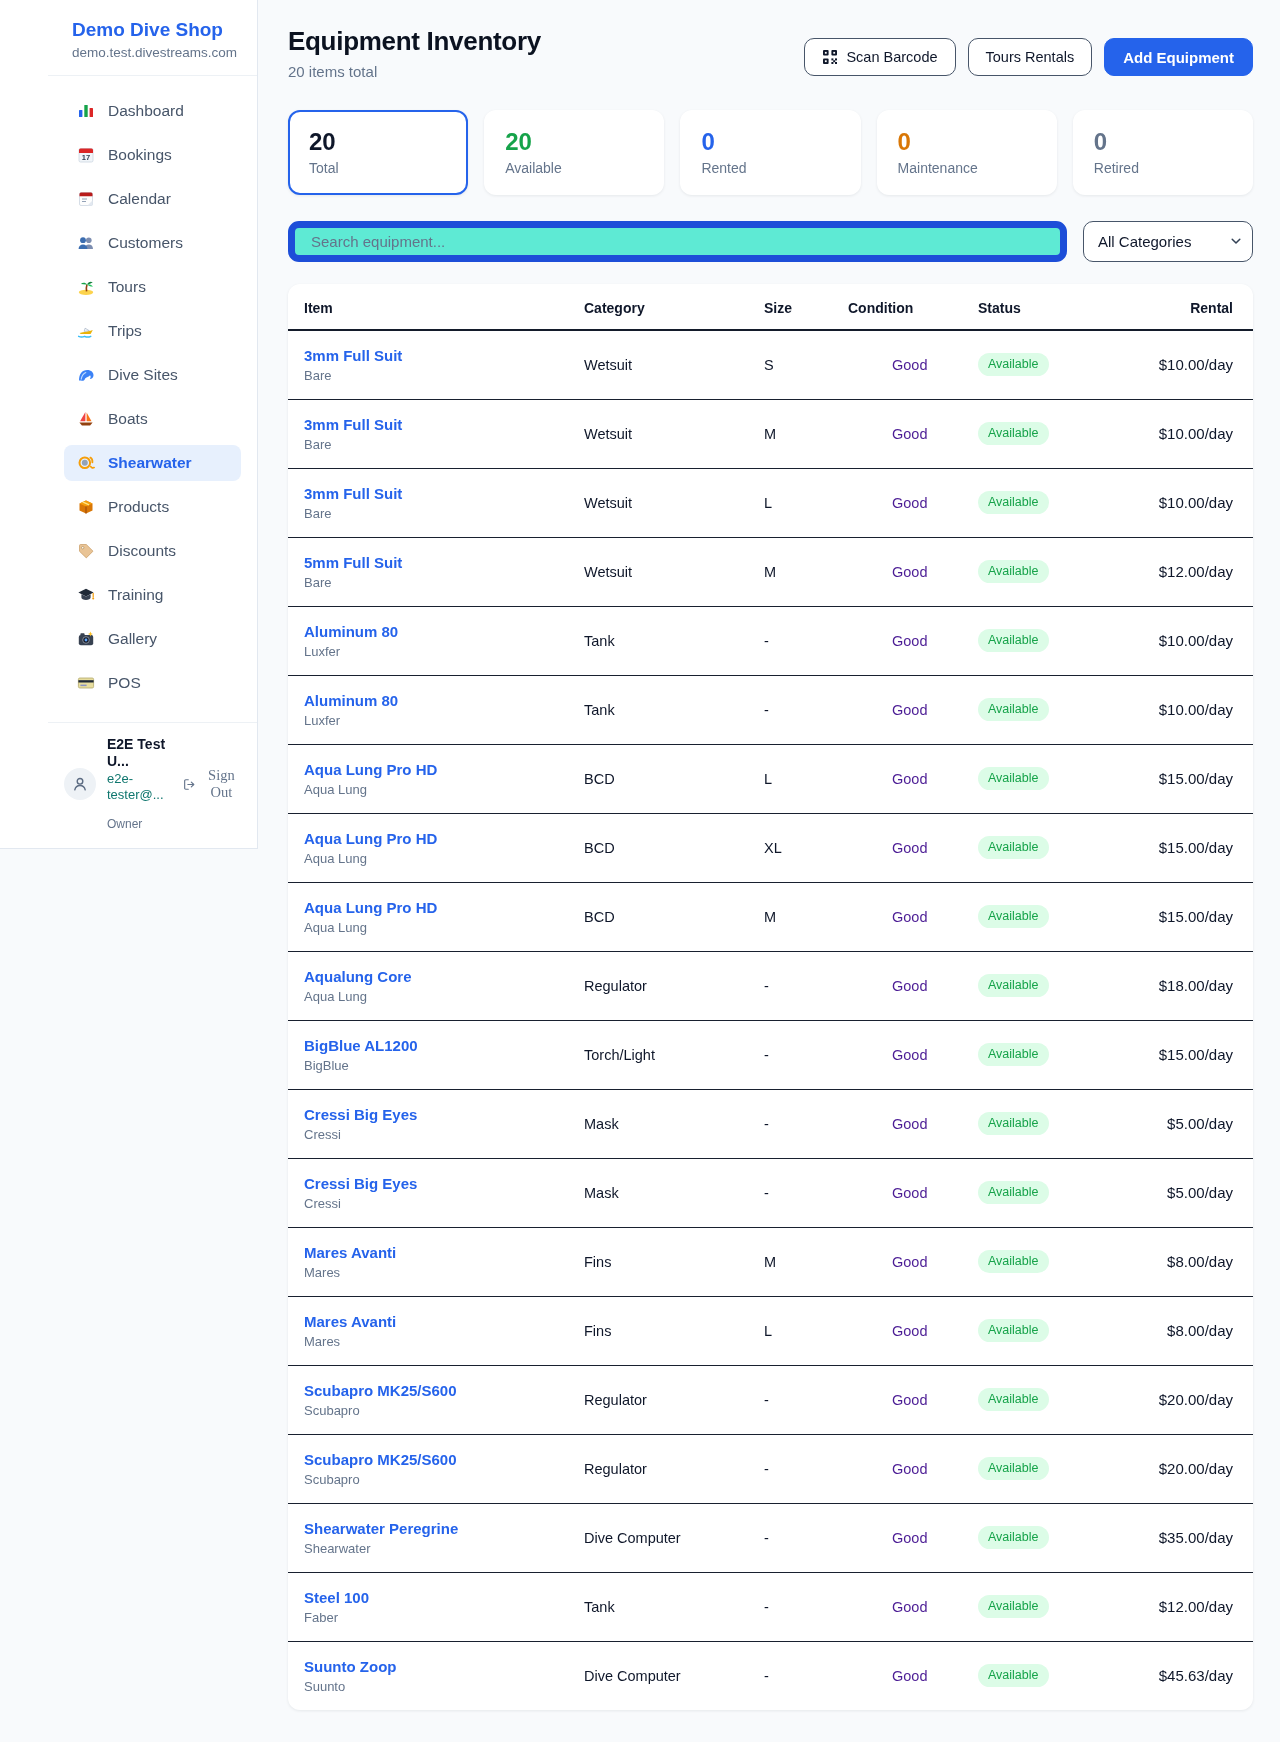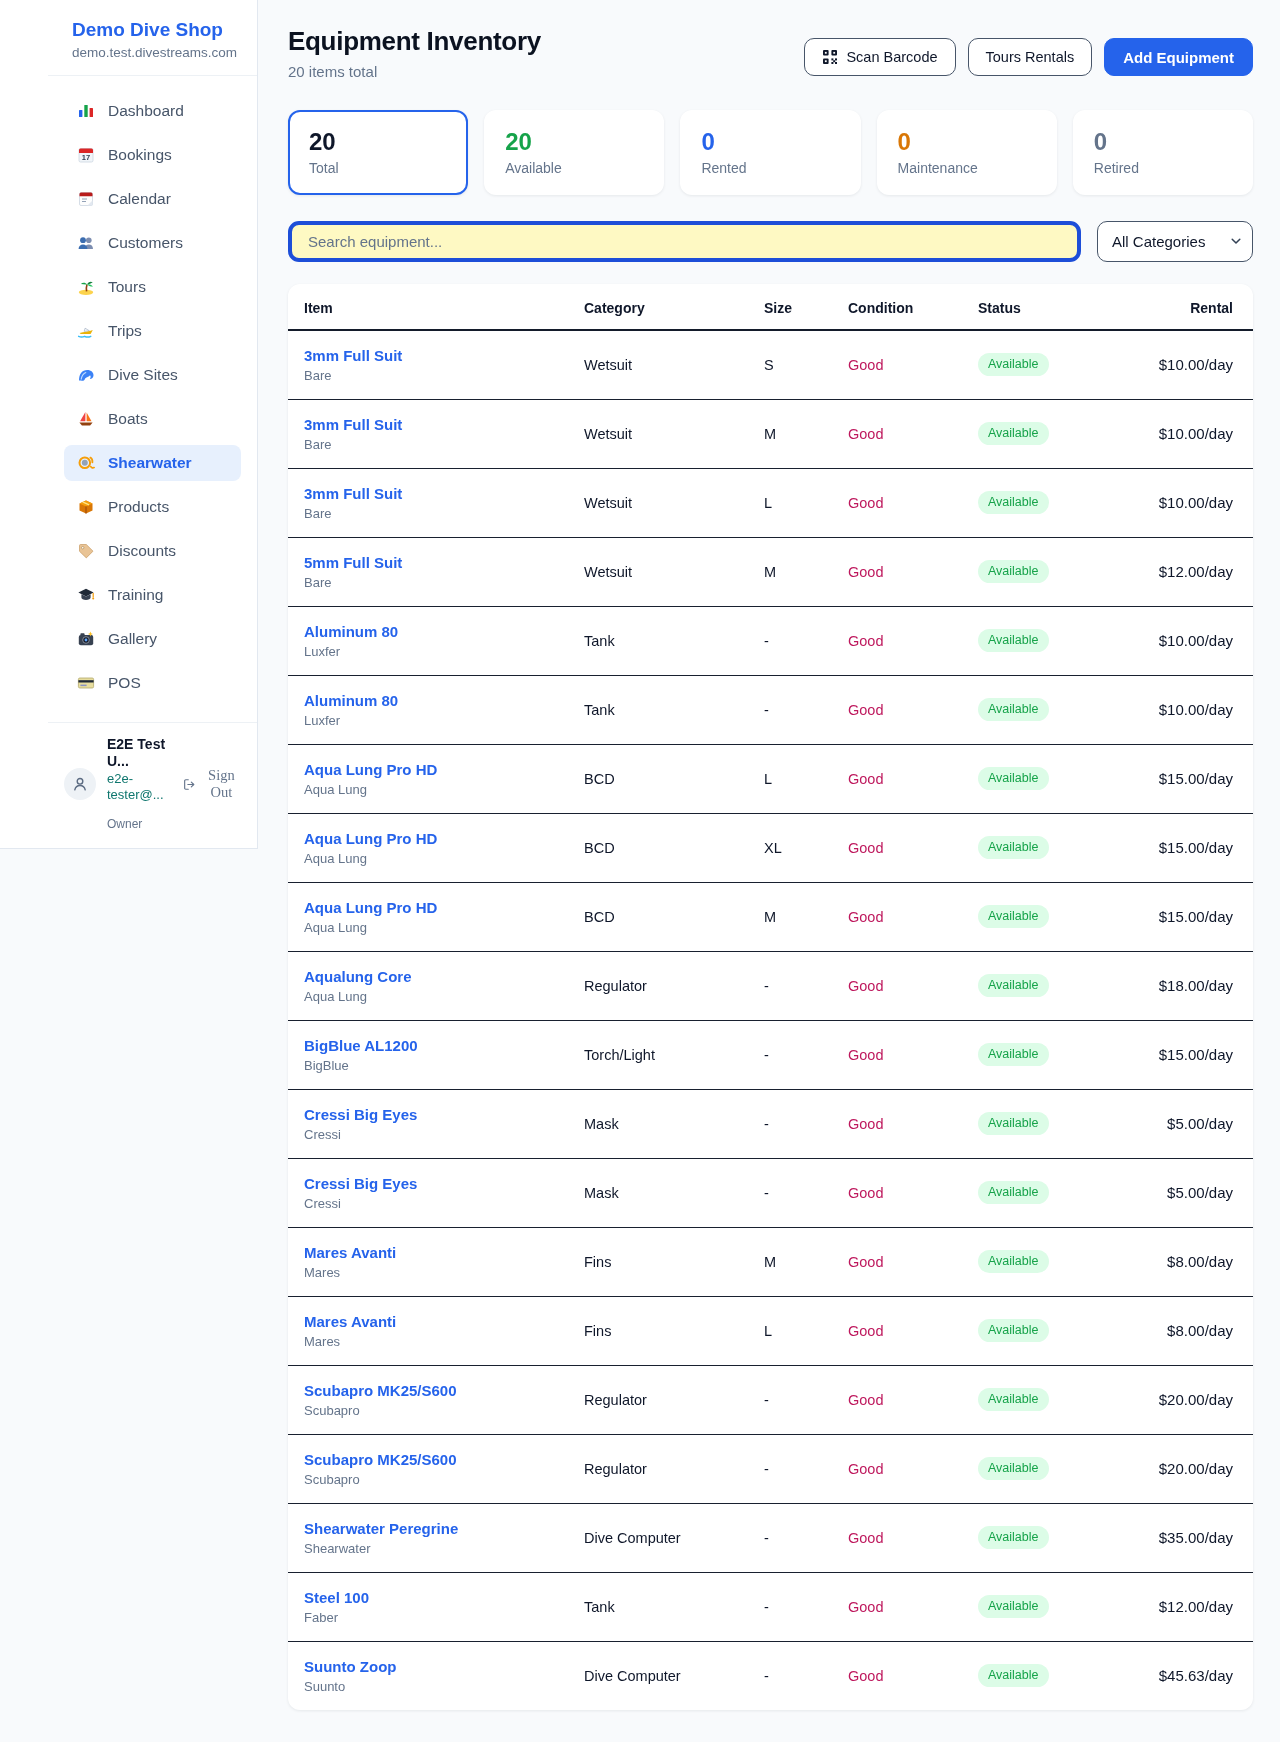--- a/index.html
+++ b/index.html
@@ -60,25 +60,25 @@
   .stat-card {
     background:#fff; border-radius:12px; padding:15px 19px; border:2px solid transparent;
     box-shadow:0 1px 3px rgba(15,23,42,.08); cursor:pointer; height:85px;
   }
   .stat-card.active { border-color:#2563eb; }
   .stat-value { font-size:24px; font-weight:bold; line-height:29px; }
   .stat-label { font-size:14px; color:#64748b; margin-top:4px; }
   
   .filter-row { display:flex; gap:16px; margin-top:26px; }
   .search-input {
-    flex:1; height:41px; border:4px solid #1d4ed8; border-radius:11px; background:#fef9c3;
+    flex:1; height:41px; border:7px solid #1d4ed8; border-radius:11px; background:#5eead4;
     padding:0 16px; font-size:15px; color:#0f172a; font-family:inherit; outline:none;
   }
   .search-input::placeholder { color:#64748b; }
-  .select-wrap { position:relative; width:156px; }
+  .select-wrap { position:relative; width:170px; }
   .category-select {
     width:100%; height:41px; border:1px solid #475569; border-radius:10px; background:#fff;
     font-size:15px; color:#0f172a; padding:0 30px 0 14px; font-family:inherit;
     appearance:none; -webkit-appearance:none; cursor:pointer; outline:none;
   }
   .select-chevron { position:absolute; right:10px; top:13px; pointer-events:none; display:flex; }
   
   .table-card {
     background:#fff; border-radius:12px; margin-top:22px;
     box-shadow:0 1px 3px rgba(15,23,42,.08); overflow:hidden;
@@ -92,21 +92,21 @@
   }
   thead th.first { padding-left:16px; }
   thead th.last { text-align:right; padding-right:20px; }
   tbody tr { height:69px; }
   tbody tr + tr { border-top:1px solid #18202f; }
   td { vertical-align:middle; }
   .c-item { padding-left:16px; }
   .item-link { font-size:15px; font-weight:bold; color:#2563eb; text-decoration:none; cursor:pointer; display:inline-block; }
   .item-brand { font-size:13px; color:#64748b; margin-top:3px; }
   .c-cat, .c-size { font-size:14.5px; color:#0f172a; }
-  .cond-link { font-size:14.5px; color:#be185d; text-decoration:none; cursor:pointer; }
+  .cond-link { font-size:14.5px; color:#4c1d95; text-decoration:none; cursor:pointer;margin-left:44px; }
   .badge {
     display:inline-block; background:#dcfce7; color:#16a34a; font-size:12.5px;
     padding:4px 10px; border-radius:999px; line-height:15px;
   }
   .c-rental { text-align:right; padding-right:20px; font-size:15px; color:#0f172a; }
 </style>
 </head>
 <body>
 
 <aside class="sidebar">

